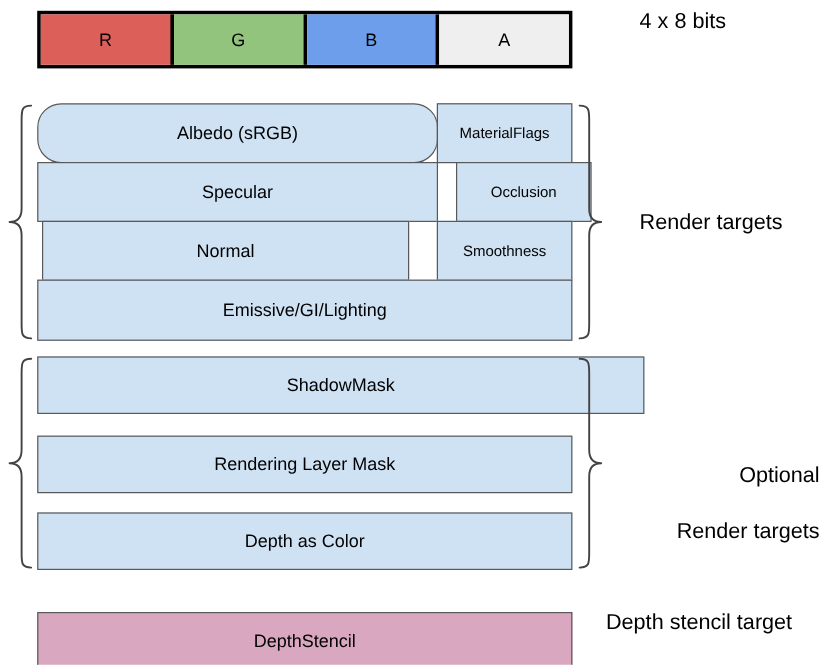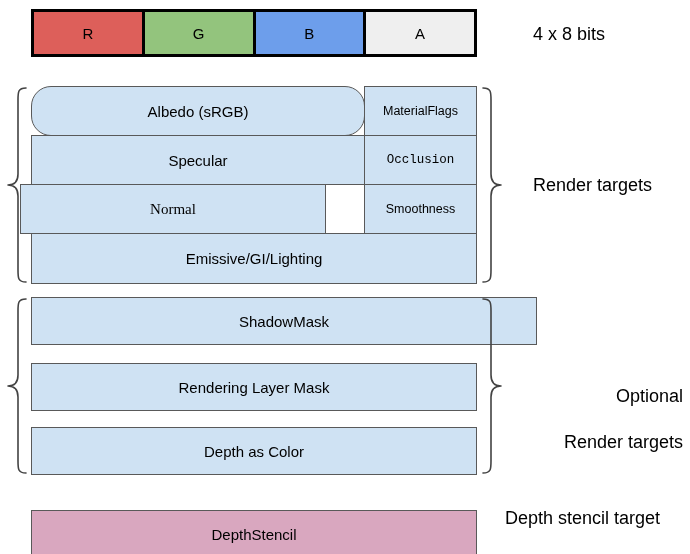--- a/index.html
+++ b/index.html
@@ -93,43 +93,43 @@
       <span>G</span>
     </div>
     <div class="chan" style="background:#6d9eeb;">
       <span>B</span>
     </div>
     <div class="chan" style="background:#efefef;">
       <span>A</span>
     </div>
   </div>
 
-  <div class="side-label" style="left:533px; top:23px;">4 x 8 bits</div>
+  <div class="side-label" style="left:533px; top:6px;">4 x 8 bits</div>
 
   <div class="brace" style="left:6px; top:86px; width:22px; height:198px;">
     <svg width="22" height="198" viewBox="0 0 22 198" fill="none">
       <path d="M20 2 C12 2 12 6 12 14 L12 88 C12 96 8 99 2 99 C8 99 12 102 12 110 L12 184 C12 192 12 196 20 196" stroke="#434343" stroke-width="1.6" fill="none" stroke-linecap="round" stroke-linejoin="round"></path>
     </svg>
   </div>
 
   <div class="blk" style="left:31px; top:86px; width:334px; height:50px;border-radius:20px;">
     <span>Albedo (sRGB)</span>
   </div>
   <div class="blk small" style="left:364px; top:86px; width:113px; height:50px;">
     <span>MaterialFlags</span>
   </div>
 
   <div class="blk" style="left:31px; top:135px; width:334px; height:50px;">
     <span>Specular</span>
   </div>
-  <div class="blk small" style="left:364px; top:135px; width:113px; height:50px;font-family:Liberation Mono, monospace;">
+  <div class="blk small" style="left:380px; top:135px; width:113px; height:50px;">
     <span>Occlusion</span>
   </div>
 
-  <div class="blk" style="left:20px; top:184px; width:306px; height:50px;font-family:Liberation Serif, serif;">
+  <div class="blk" style="left:35px; top:184px; width:306px; height:50px;">
     <span>Normal</span>
   </div>
   <div class="blk small" style="left:364px; top:184px; width:113px; height:50px;">
     <span>Smoothness</span>
   </div>
 
   <div class="blk" style="left:31px; top:233px; width:446px; height:51px;align-items:center;">
     <span>Emissive/GI/Lighting</span>
   </div>
 

